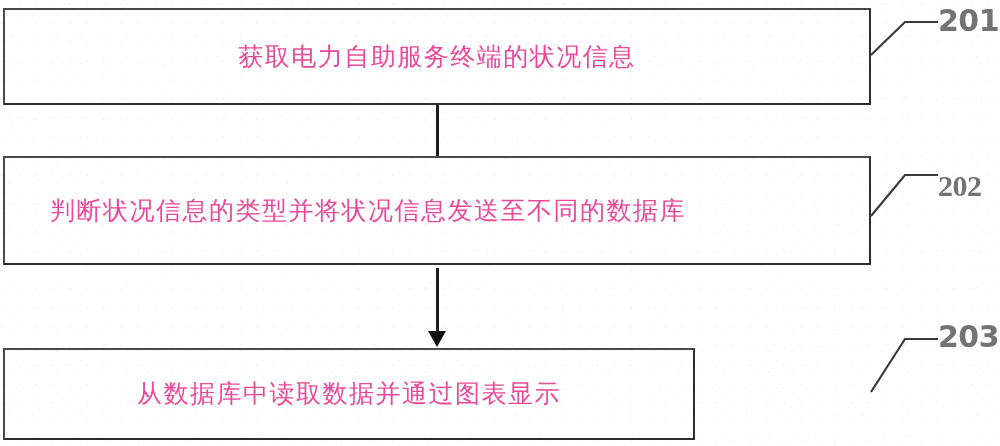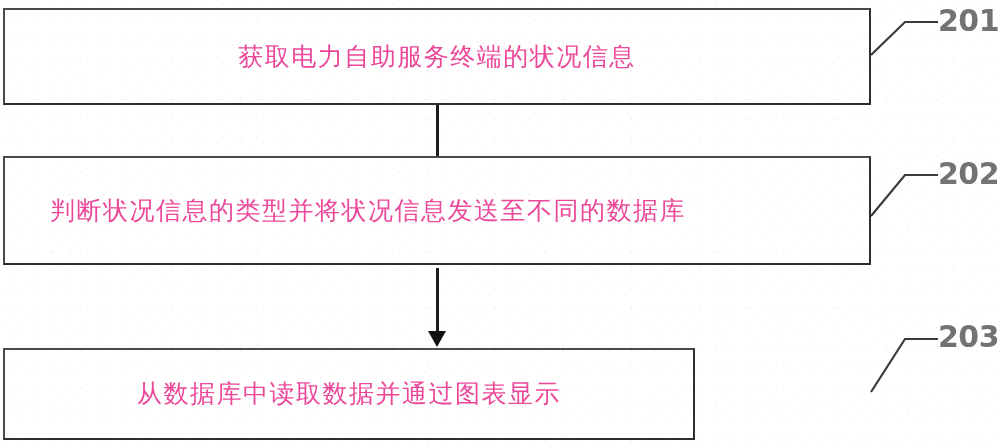--- a/index.html
+++ b/index.html
@@ -106,21 +106,21 @@
     <div class="node-text">获取电力自助服务终端的状况信息</div>
   </div>
   <div class="refnum" style="left:938px; top:6px;">201</div>
 
   <div class="arrow" style="left:436px; top:105px; height:53px;"></div>
   <div class="arrowhead" style="left:428px; top:156px;"></div>
 
   <div class="node lead" style="left:3px; top:156px; width:868px; height:109px;">
     <div class="node-text">判断状况信息的类型并将状况信息发送至不同的数据库</div>
   </div>
-  <div class="refnum" style="left:938px; top:159px;">202</div>
+  <div class="refnum" style="left:938px; top:171px;font-family:Liberation Serif, serif;">202</div>
 
   <div class="arrow" style="left:436px; top:268px; height:64px;"></div>
   <div class="arrowhead" style="left:428px; top:331px;"></div>
 
   <div class="node center" style="left:3px; top:348px; width:692px; height:92px;">
     <div class="node-text">从数据库中读取数据并通过图表显示</div>
   </div>
   <div class="refnum" style="left:938px; top:322px;">203</div>
 
 </div>

